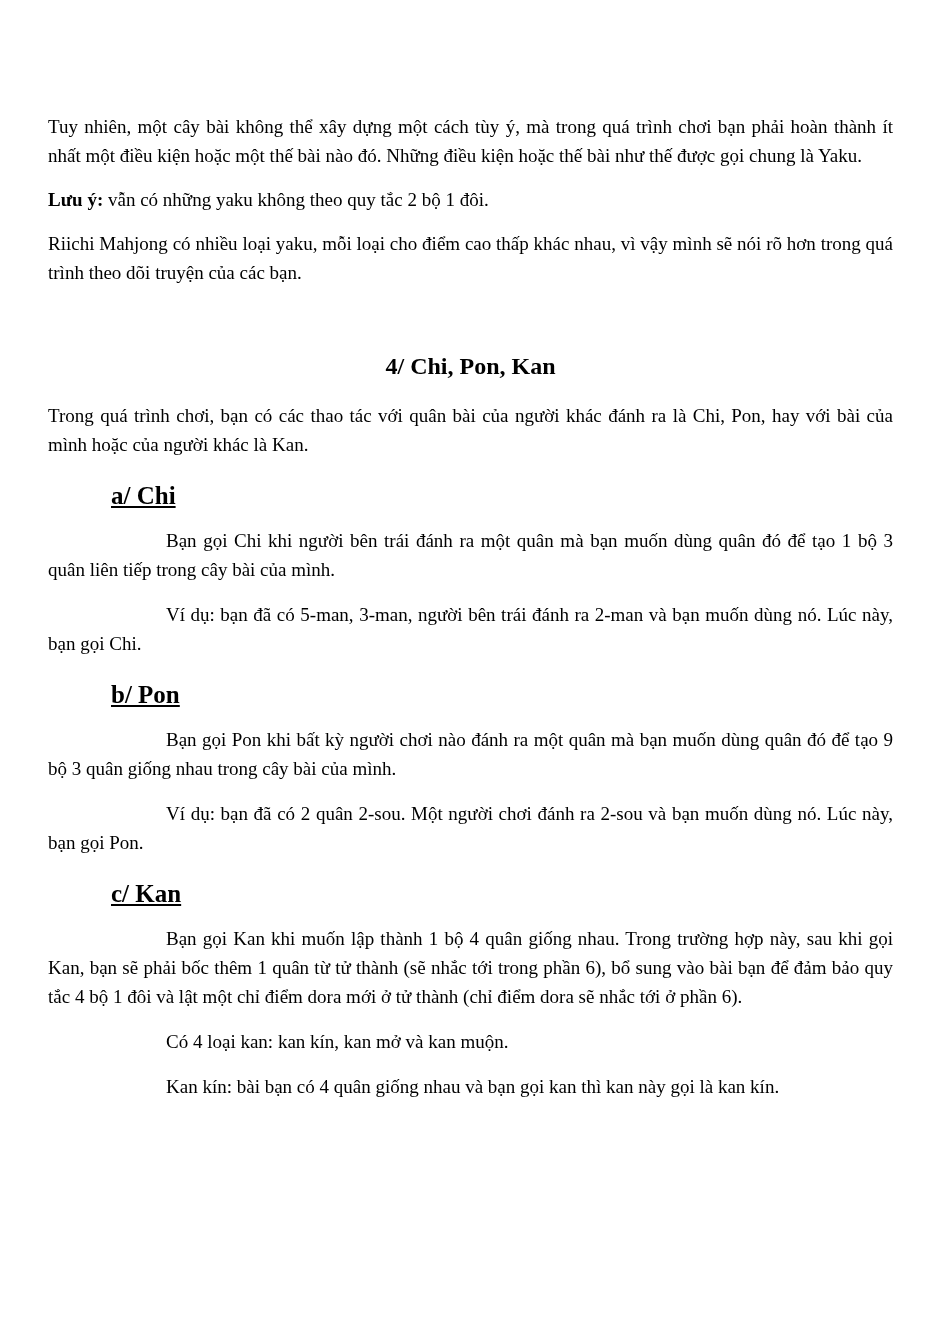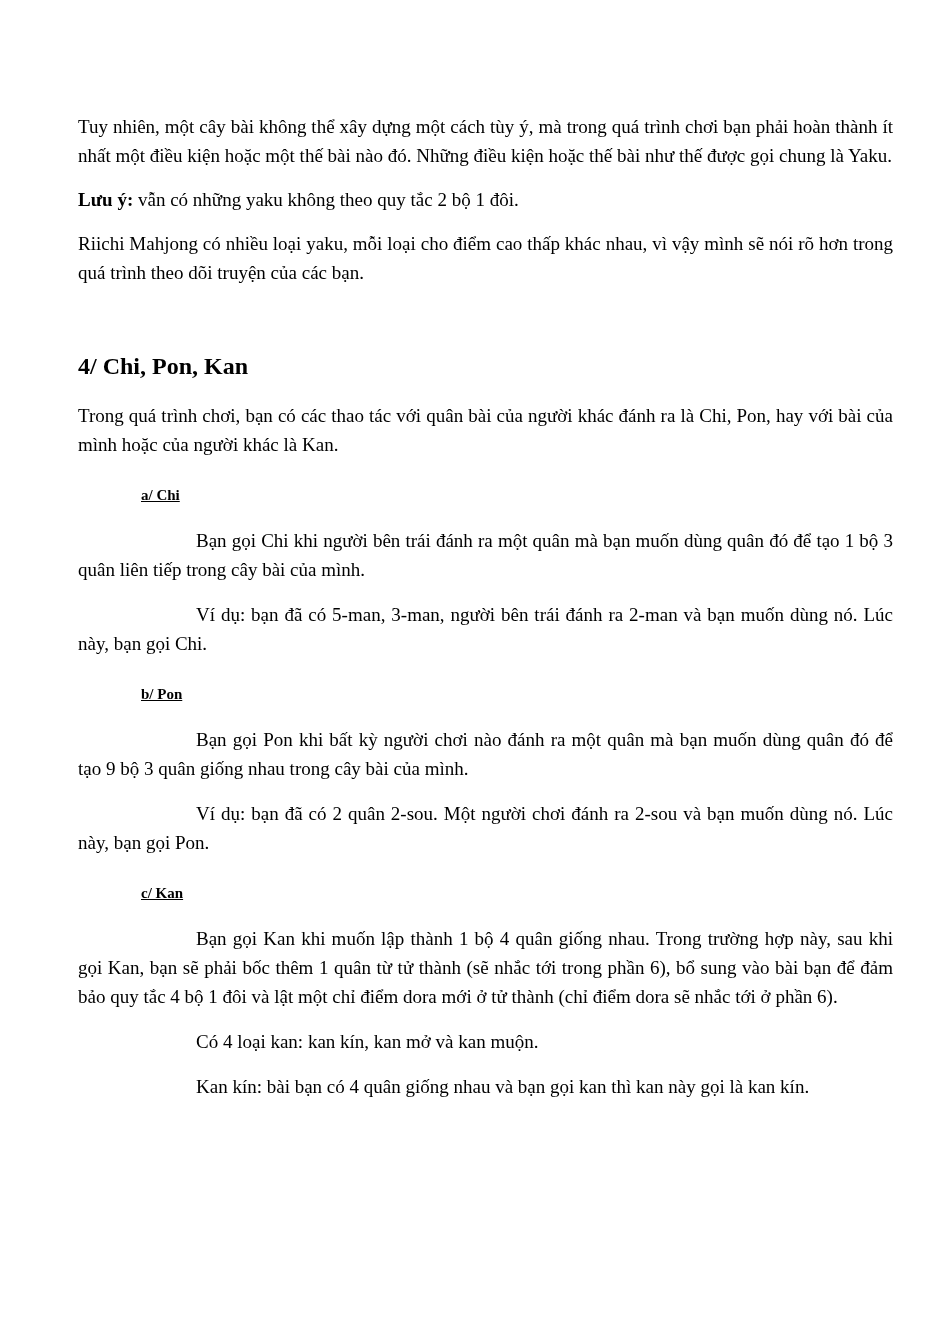--- a/index.html
+++ b/index.html
@@ -10,21 +10,21 @@
     body {
       height: 1344px;
       overflow: hidden;
       font-family: "Liberation Serif", "DejaVu Serif", serif;
       color: #000000;
     }
     .page {
       width: 950px;
       height: 1156px;
       background: #ffffff;
-      padding: 112px 57px 40px 78px;
+      padding: 112px 57px 40px 48px;
     }
     .para {
       font-size: 19px;
       line-height: 29px;
       text-align: justify;
       margin-bottom: 15px;
     }
     .para.indent-first {
       text-indent: 118px;
       margin-top: 16px;
@@ -32,24 +32,24 @@
     .note-lead {
       font-weight: bold;
       margin-top: 20px;
     }
     .section-heading {
       font-size: 24px;
       font-weight: bold;
       line-height: 30px;
       margin-top: 64px;
       margin-bottom: 20px;
-      text-align: left;
+      text-align: center;
     }
     .sub-heading {
-      font-size: 15px;
+      font-size: 25px;
       font-weight: bold;
       line-height: 29px;
       margin-left: 63px;
       margin-top: 22px;
       margin-bottom: 16px;
     }
     .sub-heading span {
       text-decoration: underline;
     }
   </style>

